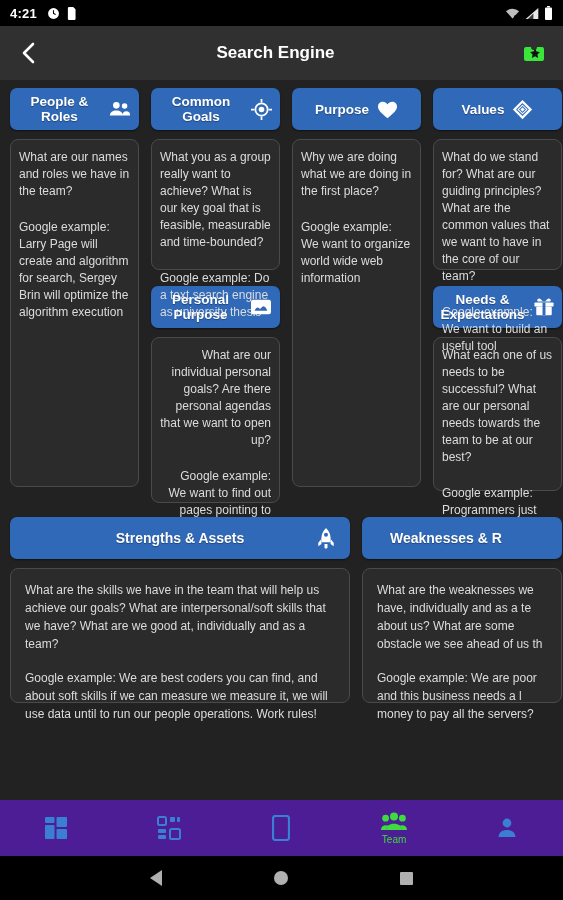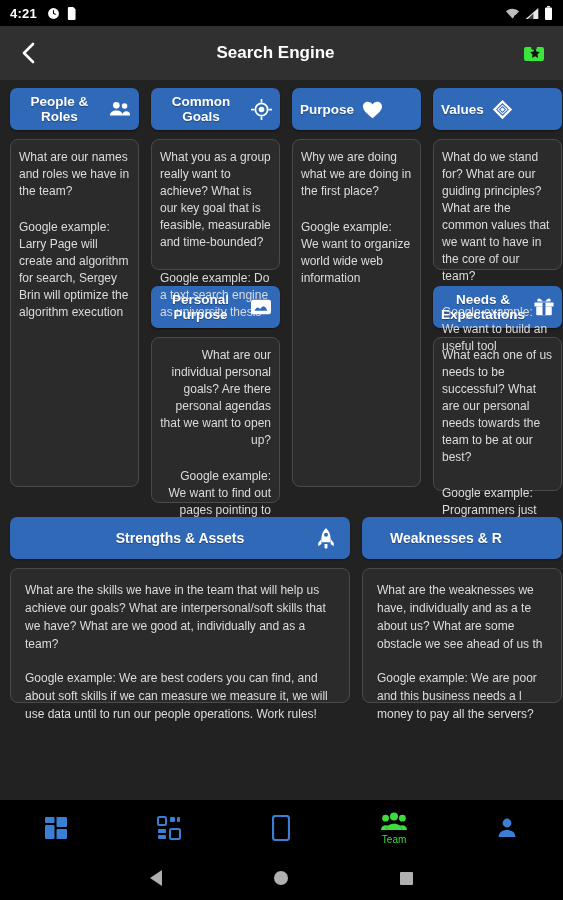--- a/index.html
+++ b/index.html
@@ -42,21 +42,21 @@
   
   .board {
     position: absolute; top: 80px; left: 0; right: 0; bottom: 100px;
     background: #222222; overflow: hidden;
   }
   .row-top { display: flex; padding: 8px 0 0 10px; gap: 12px; }
   .col { width: 129px; flex: 0 0 129px; position: relative; }
 
   .chip {
     background: #3069b8; border-radius: 7px; height: 42px;
-    display: flex; align-items: center; gap: 8px;
+    display: flex; align-items: center; justify-content: center; gap: 8px;
     padding: 0 8px; cursor: pointer; box-shadow: 0 1px 2px rgba(0,0,0,.5);
   }
   .chip-label {
     color: #ffffff; font-size: 13.5px; font-weight: bold; line-height: 15px;
     text-align: center; text-shadow: 0 1px 1px rgba(0,0,0,.35);
   }
   .chip-icon { flex: 0 0 auto; display: flex; align-items: center; }
 
   .card {
     background: #2b2b2b; border: 1px solid #4a4a4a; border-radius: 8px;
@@ -82,21 +82,21 @@
   .chip.wide .chip-label { font-size: 14px; }
   .chip.wide .chip-icon { position: absolute; right: 14px; }
   .chip.clip { justify-content: flex-start; padding-left: 28px; overflow: hidden; }
   .card.wide-body { height: 135px; padding: 12px 14px; }
   .card.wide-body p { line-height: 18px; }
   .card.wide-body p + p { margin-top: 16px; }
 
   
   .bottomnav {
     position: absolute; left: 0; right: 0; bottom: 44px; height: 56px;
-    background: #000000; display: flex; align-items: center;
+    background: #4c1d95; display: flex; align-items: center;
   }
   .navitem {
     flex: 1; display: flex; flex-direction: column; align-items: center;
     justify-content: center; gap: 2px; cursor: pointer; height: 100%;
   }
   .navlabel { font-size: 10px; color: #3ddb3d; }
 
   
   .sysbar {
     position: absolute; left: 0; right: 0; bottom: 0; height: 44px;

